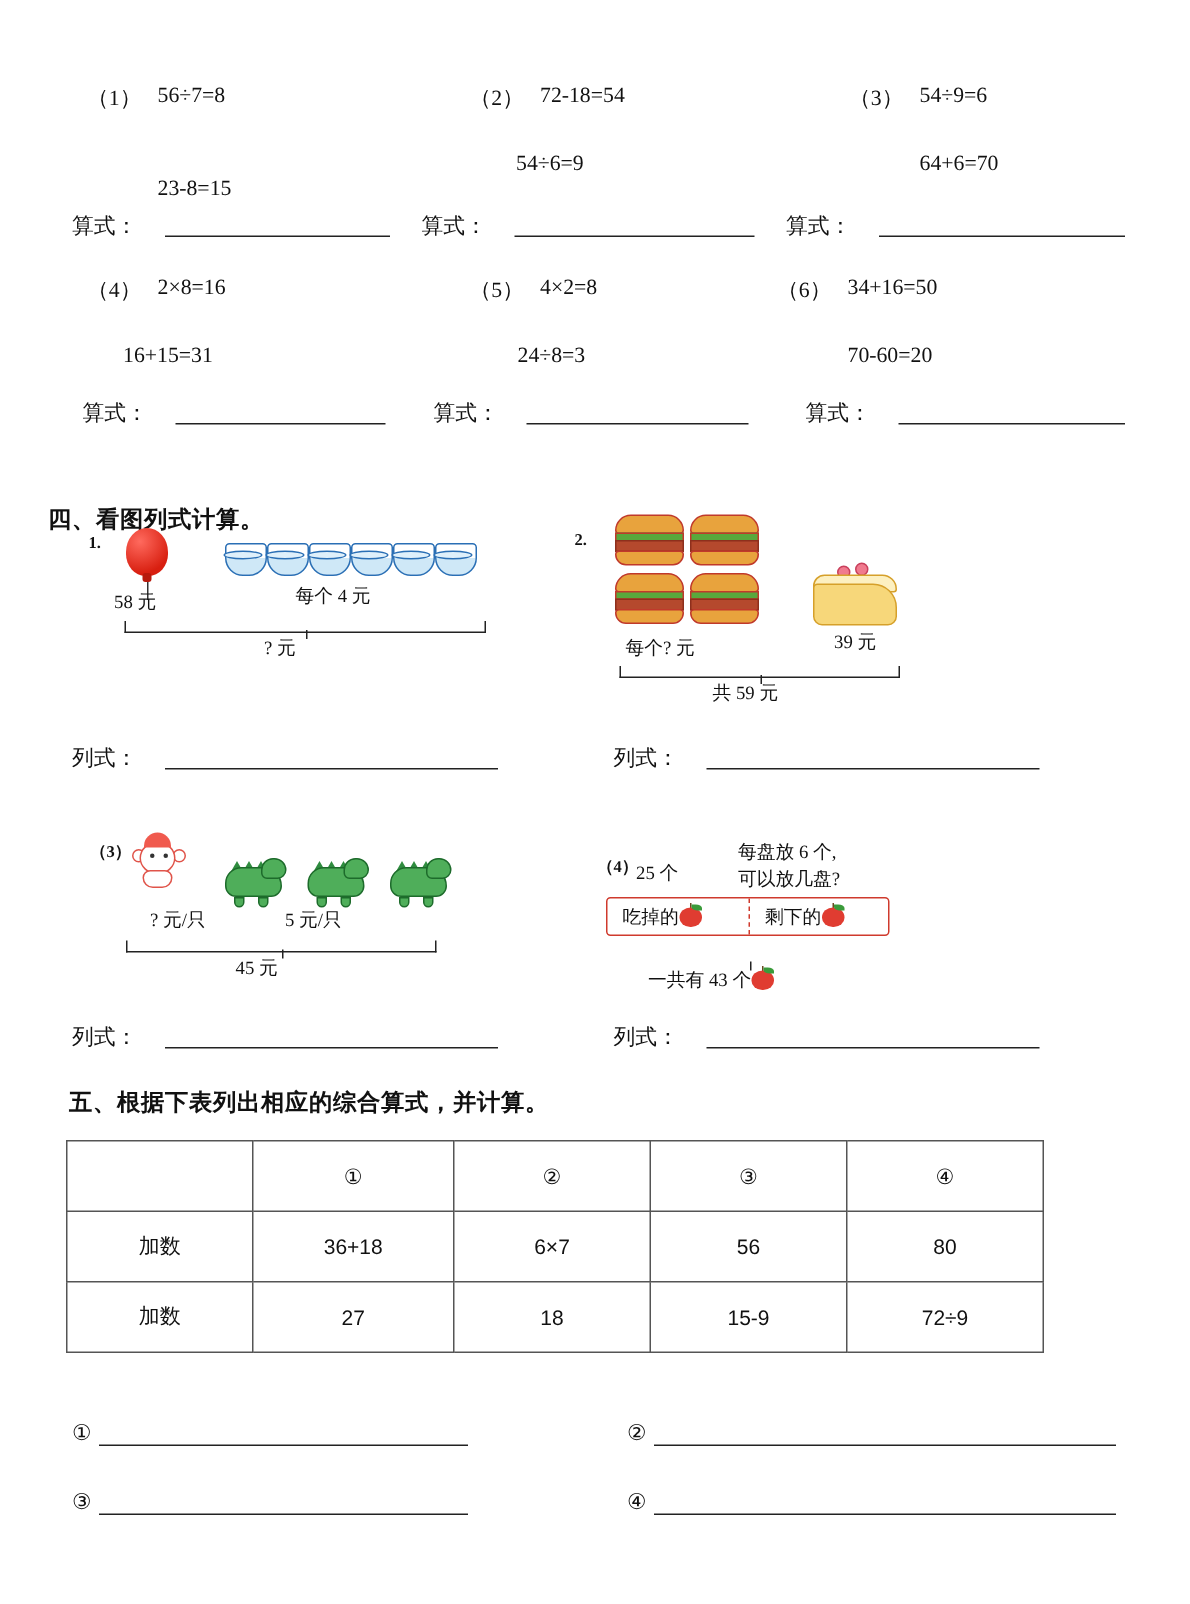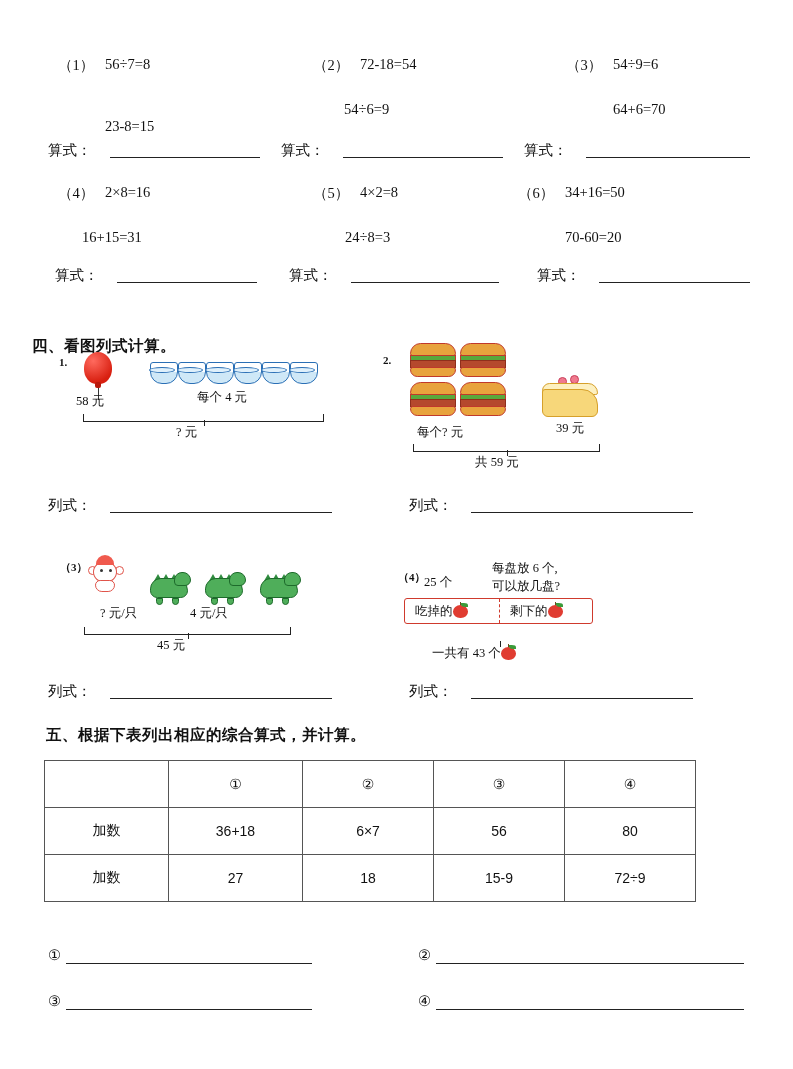--- a/index.html
+++ b/index.html
@@ -273,21 +273,21 @@
     <div class="spike" style="left:6px;"></div>
       <div class="spike" style="left:14px;"></div>
       <div class="spike" style="left:22px;"></div>
     <div class="bdy"></div>
       <div class="head"></div>
     <div class="leg" style="left:8px;"></div>
       <div class="leg" style="left:24px;"></div>
   </div>
 
   <div class="abs cap" style="left:80px;top:605px;margin-left:20px;">? 元/只</div>
-  <div class="abs cap" style="left:190px;top:605px;">4 元/只</div>
+  <div class="abs cap" style="left:190px;top:605px;">5 元/只</div>
 
   <div class="brace" style="left:84px;top:627px;width:205px;"></div>
   <div class="abs cap" style="left:157px;top:637px;">45 元</div>
 
   <div class="abs label" style="left:48px;top:682px;">列式：</div>
   <div class="abs ans-line" style="left:110px;top:698px;width:222px;"></div>
 
   <div class="abs small-num" style="left:398px;top:570px;">（4）</div>
   <div class="abs cap" style="left:424px;top:574px;">25 个</div>
   <div class="abs cap" style="left:492px;top:560px;">每盘放 6 个,</div>

